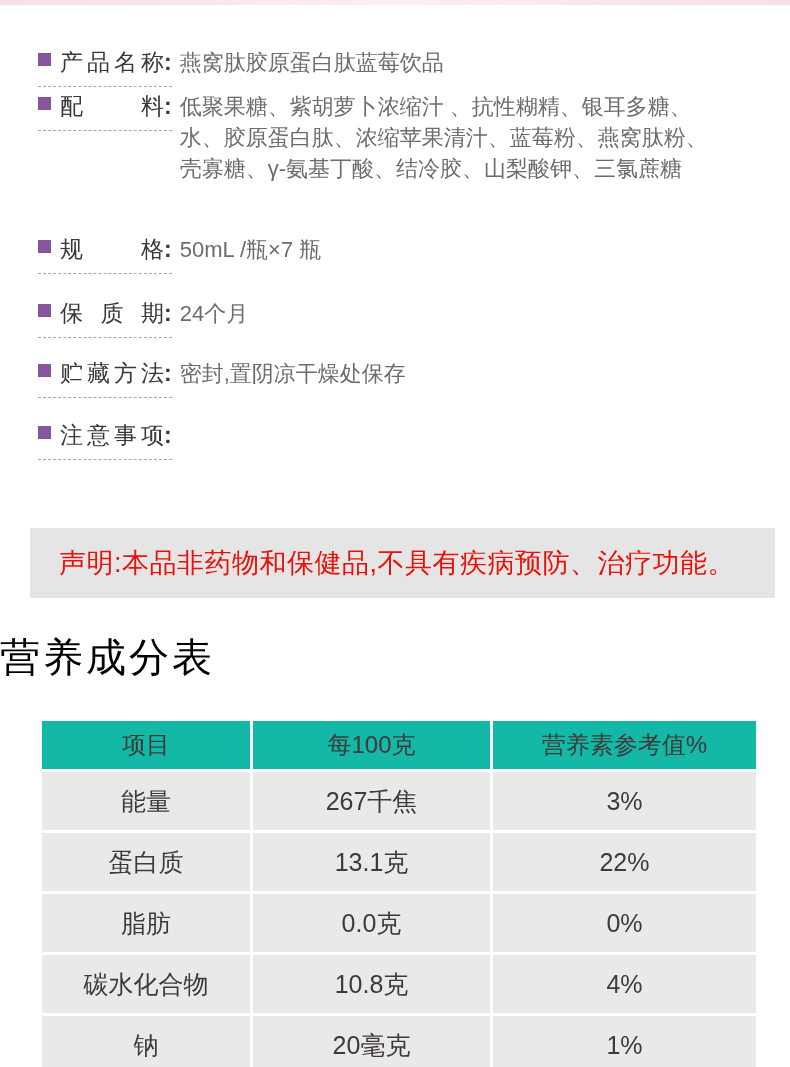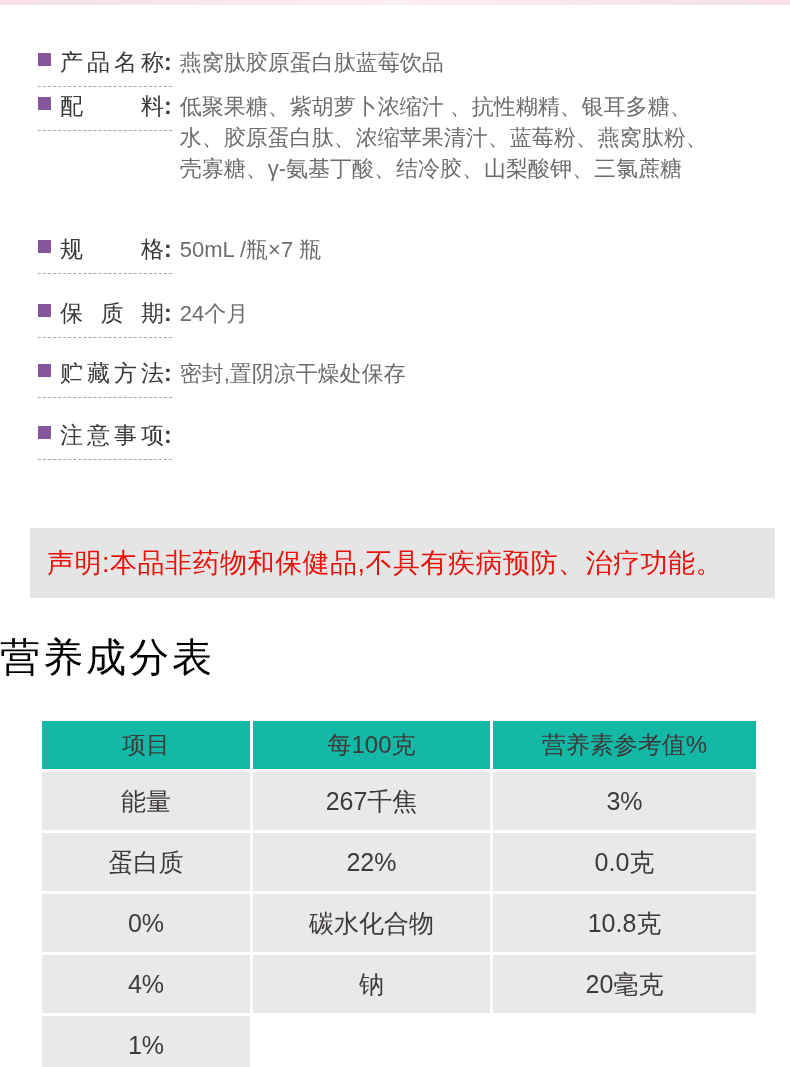--- a/index.html
+++ b/index.html
@@ -81,21 +81,21 @@
   .row-notice .value .vline { line-height: 29px; }
 
   
   .statement {
     margin: 68px 0 0 30px;
     width: 745px;
     height: 70px;
     background: #e6e5e5;
     display: flex;
     align-items: center;
-    padding-left: 17px;
+    padding-left: 29px;
   }
   .statement-text {
     color: #e8120b;
     font-size: 27px;
     letter-spacing: 0.5px;
   }
 
   
   .nutrition-title {
     margin-top: 32px;
@@ -214,22 +214,24 @@
   <div class="nutrition-table">
     <div class="cell head">项目</div>
     <div class="cell head">每100克</div>
     <div class="cell head">营养素参考值%</div>
 
     <div class="cell body">能量</div>
     <div class="cell body">267千焦</div>
     <div class="cell body">3%</div>
 
     <div class="cell body">蛋白质</div>
+    <div class="cell body">13.1克</div>
     <div class="cell body">22%</div>
 
+    <div class="cell body">脂肪</div>
     <div class="cell body">0.0克</div>
     <div class="cell body">0%</div>
 
     <div class="cell body">碳水化合物</div>
     <div class="cell body">10.8克</div>
     <div class="cell body">4%</div>
 
     <div class="cell body">钠</div>
     <div class="cell body">20毫克</div>
     <div class="cell body">1%</div>

